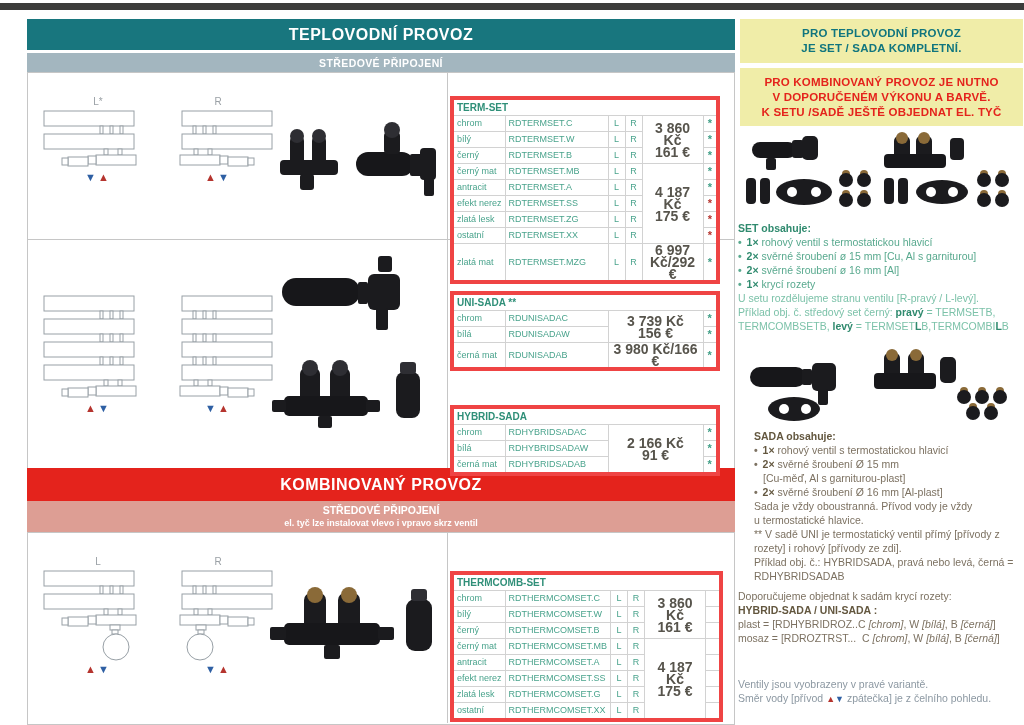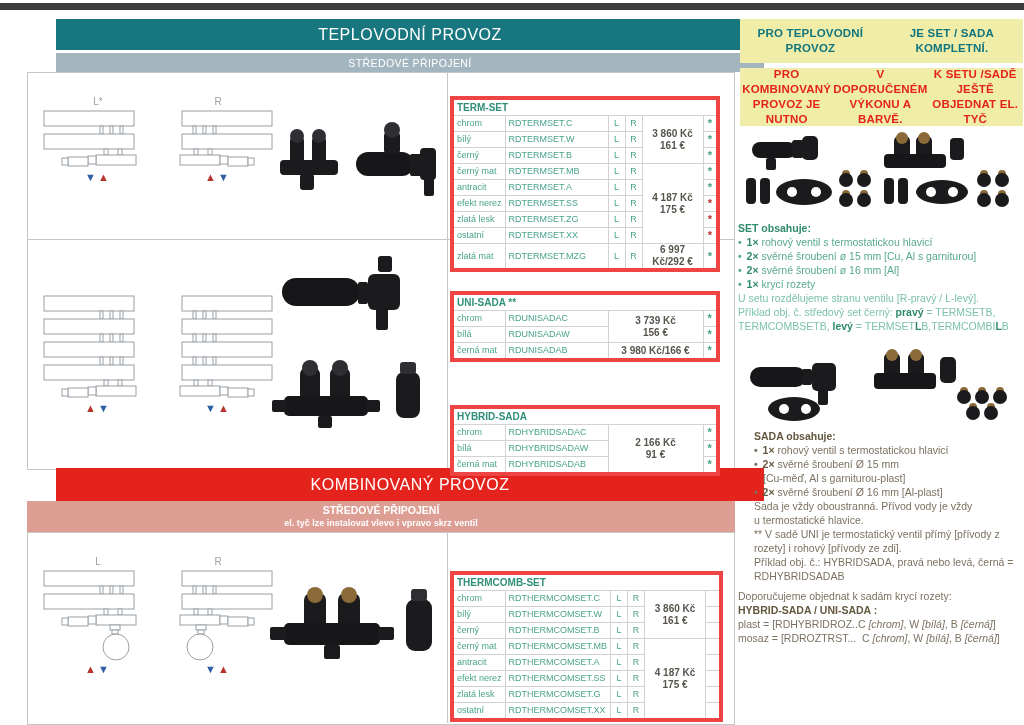--- a/index.html
+++ b/index.html
@@ -2,21 +2,21 @@
 <html><head>
 <meta charset="utf-8">
 <style>
   html,body{margin:0;padding:0;background:#e8e8e8;}
   #page{position:relative;width:1024px;height:725px;background:#ffffff;overflow:hidden;
         font-family:"Liberation Sans",sans-serif;}
   .abs{position:absolute;}
   .top-rule{left:0;top:3px;width:1024px;height:7px;background:#3c3c3b;}
 
   
-  .hdr{display:flex;align-items:center;justify-content:center;color:#fff;font-weight:normal;margin-left:29px;}
+  .hdr{display:flex;align-items:center;justify-content:center;color:#fff;font-weight:bold;}
   .hdr-teal{left:27px;top:19px;width:708px;height:31px;background:#18767e;font-size:16px;letter-spacing:.5px;}
   .hdr-graysub{left:27px;top:53px;width:708px;height:19px;background:#a3b6bf;font-size:10.5px;letter-spacing:.4px;}
   .hdr-red{left:27px;top:468px;width:708px;height:33px;background:#e4231c;font-size:16px;letter-spacing:.5px;}
   .hdr-redsub{left:27px;top:501px;width:708px;height:31px;background:#dd9e94;color:#fff;
               display:flex;flex-direction:column;align-items:center;justify-content:center;line-height:13px;}
   .hdr-redsub .l1{font-weight:bold;font-size:10.5px;}
   .hdr-redsub .l2{font-size:9px;font-weight:bold;}
 
   
   .panel{border:1px solid #c6c6c6;background:#fff;}
@@ -25,32 +25,32 @@
   .p3{left:27px;top:532px;width:706px;height:191px;}
   .vdiv{width:1px;background:#c6c6c6;}
 
   
   .tbl-holder{background:#fff;}
   .ptable{border-collapse:collapse;table-layout:fixed;border:4px solid #ef4444;}
   .ptable td{border:1px solid #d2d2d2;font-size:9px;color:#49a38c;padding:0 3px;height:15px;
              line-height:11px;overflow:hidden;white-space:nowrap;}
   .ptable .t-title{font-size:10px;font-weight:bold;color:#2f8f78;background:#fff;}
   .ptable .c-lr{text-align:center;padding:0;}
-  .ptable .c-price{text-align:center;font-weight:bold;color:#57544c;font-size:10px;
+  .ptable .c-price{text-align:center;font-weight:bold;color:#57544c;font-size:14px;
                    white-space:pre-line;line-height:12px;}
   .ptable .c-star{text-align:center;font-weight:bold;font-size:11px;padding:0;}
 
   
   .diag{text-align:center;}
   .diag-label{color:#9aa0a5;font-size:10px;height:13px;}
   .arrows{font-size:11px;letter-spacing:2px;height:14px;}
   .rad{display:block;margin:0 auto;}
 
   
-  .ybox{background:#f0eda8;display:flex;align-items:center;justify-content:center;
+  .ybox{background:#f0eda8;display:flex;flex-direction:column;align-items:center;justify-content:center;
         text-align:center;font-weight:bold;font-size:11.5px;line-height:15px;letter-spacing:.2px;}
   .box1{left:740px;top:19px;width:283px;height:44px;color:#10757e;}
   .box2{left:740px;top:68px;width:283px;height:58px;color:#e4231c;}
 
   .rtext{font-size:10.5px;}
   .rline{line-height:14px;white-space:pre;}
   .hd{font-weight:bold;}
   .b{font-weight:bold;}
   .it{font-style:italic;}
   .bullet{line-height:14px;}
@@ -619,14 +619,20 @@
 
   <div class="abs rtext roz-sec" style="left:738px;top:589px;width:285px;">
     <div class="rline">Doporučujeme objednat k sadám krycí rozety:</div>
     <div class="hd rline">HYBRID-SADA / UNI-SADA :</div>
     <div>
         <div class="rline"><span>plast = [RDHYBRIDROZ..C </span><span class="it">[chrom]</span><span>, W </span><span class="it">[bílá]</span><span>, B </span><span class="it">[černá]</span><span>]</span></div>
         <div class="rline"><span>mosaz = [RDROZTRST...  C </span><span class="it">[chrom]</span><span>, W </span><span class="it">[bílá]</span><span>, B </span><span class="it">[černá]</span><span>]</span></div>
       </div>
   </div>
 
+  <div class="abs rtext foot-sec" style="left:738px;top:677px;width:285px;">
+    <div>
+        <div class="rline"><span>Ventily jsou vyobrazeny v pravé variantě.</span></div>
+        <div class="rline"><span>Směr vody [přívod </span><span class="tri-seg" style="color: rgb(181, 52, 46);">▲</span><span class="tri-seg" style="color: rgb(46, 95, 163);">▼</span><span> zpátečka] je z čelního pohledu.</span></div>
+      </div>
+  </div>
 
 </div>
 
 </body></html>

